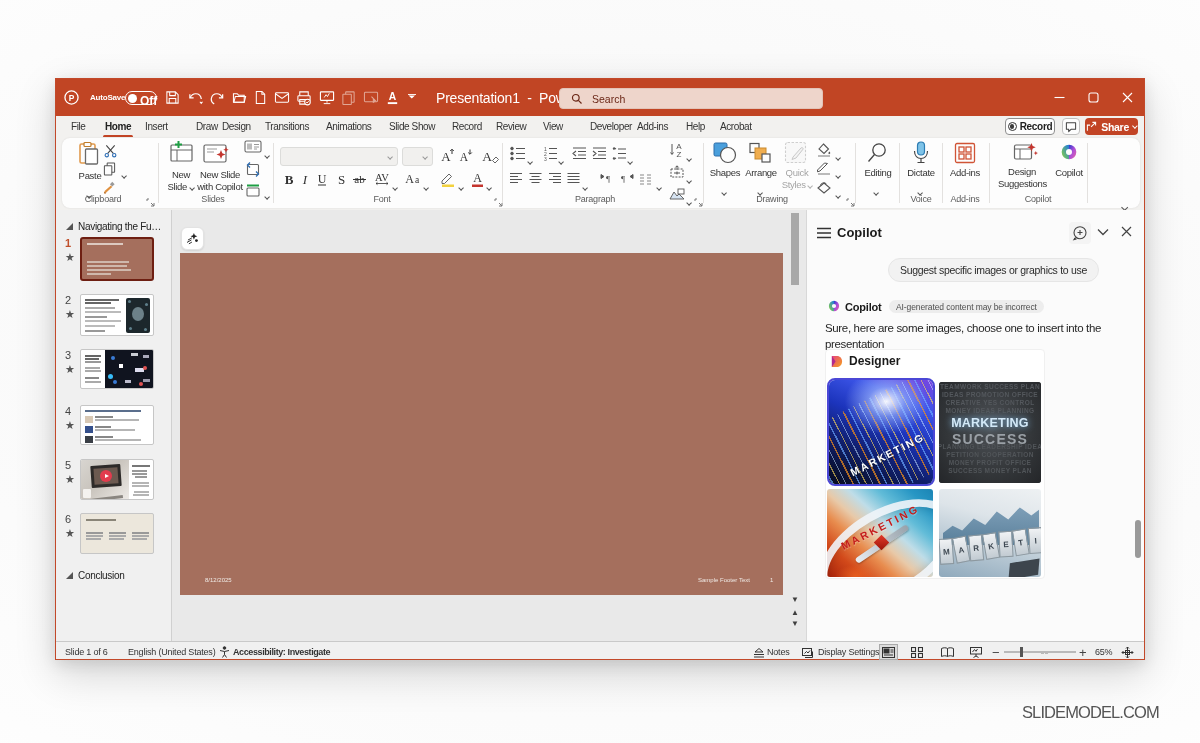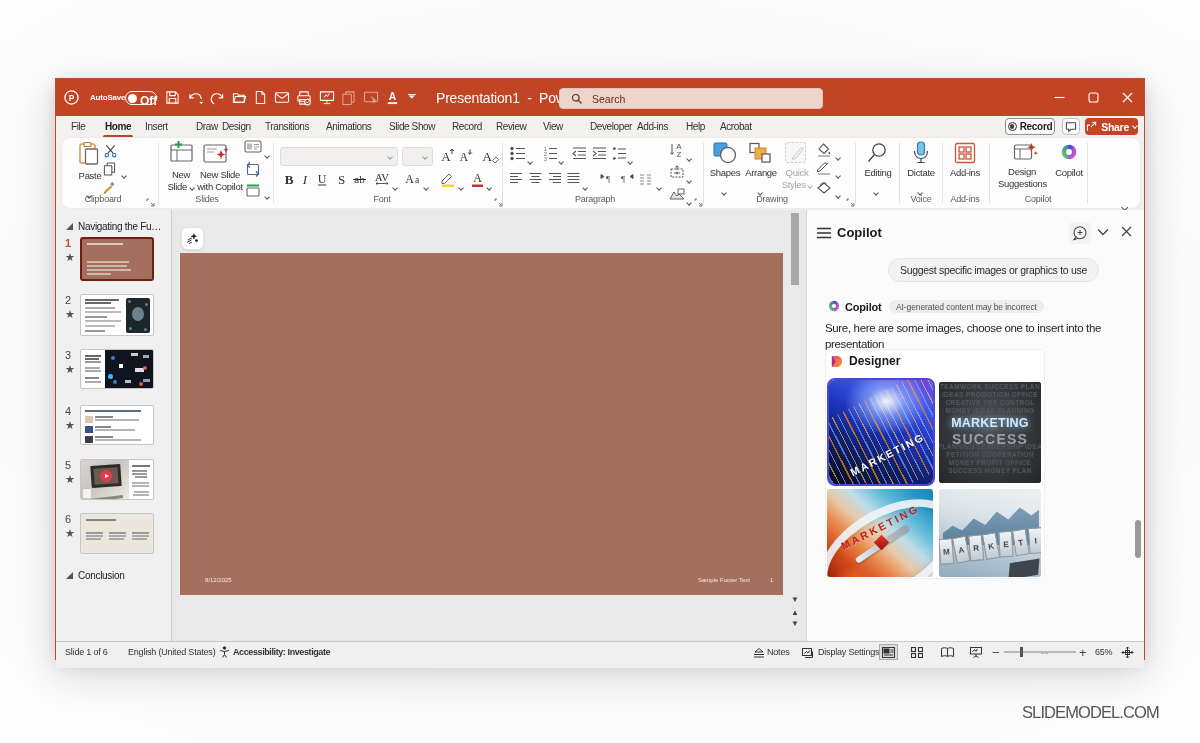--- a/index.html
+++ b/index.html
@@ -91,21 +91,21 @@
 .gimg { position:absolute; overflow:hidden; border-radius:3px; }
 #gi1 { left:1px; top:28px; width:108px; height:108px; border:2px solid #4b47d6; border-radius:8px; }
 #gi2 { left:113px; top:32px; width:102px; height:101px; }
 #gi3 { left:1px; top:139px; width:106px; height:88px; }
 #gi4 { left:113px; top:139px; width:102px; height:88px; }
 #msgbox { position:absolute; left:19px; top:368px; width:294px; height:38px; background:#fff;
   border:1px solid #ececec; border-radius:19px; box-shadow:0 2px 6px rgba(0,0,0,0.09);
   display:flex; align-items:center; }
 #cpscroll { position:absolute; left:328px; top:310px; width:6px; height:38px; background:#999; border-radius:3px; }
 
-#statusbar { position:absolute; left:0; top:562px; width:1088px; height:27px; background:#f0f0f0;
+#statusbar { position:absolute; left:0; top:562px; width:1088px; height:18px; background:#f0f0f0;
   border-top:1px solid #c9c9c9; font-size:9px; letter-spacing:-0.2px; color:#333; }
 .sitem { position:absolute; top:5px; }
 #watermark { position:absolute; left:1022px; top:703px; font-size:16.5px; color:#555; letter-spacing:-0.9px; }
 </style>
 </head>
 <body>
 <div id="stage">
   <div id="win">
     <div id="titlebar">
       <div class="tb" style="left:8px; top:11px;">
@@ -300,21 +300,21 @@
               <path d="M11 9.5l2.5 2.5-2.5 2.5" fill="none" stroke="#2f6fb6" stroke-width="1.3"></path>
             </svg>
           </div>
       <div class="ri" style="left:183px; top:45px;">
             <svg width="16" height="15" viewBox="0 0 16 15">
               <path d="M2 2.5h12" stroke="#1e9e44" stroke-width="2"></path>
               <rect x="2" y="5" width="12" height="8" rx="1" fill="#fff" stroke="#666" stroke-width="1.1"></rect>
             </svg>
           </div>
       <div style="position:absolute; left:203px; top:47px;"><span class="chevd"></span></div>
-      <div class="grp-label" style="left:115px; width:60px;text-align:center;">Slides</div>
+      <div class="grp-label" style="left:121px; width:60px;text-align:center;">Slides</div>
       <div class="vsep" style="left:211px;"></div>
 
       <div class="fontbox" style="left:218px; top:9px; width:118px;"></div>
       <div class="fontbox" style="left:340px; top:9px; width:31px;"></div>
       <div class="ri" style="left:379px; top:10px;">
             <svg width="16" height="15" viewBox="0 0 16 15">
               <text x="5" y="13" font-size="13" fill="#333" text-anchor="middle" font-family="Liberation Serif">A</text>
               <path d="M11 6V1.5M9.2 3L11 1.2 12.8 3" fill="none" stroke="#333" stroke-width="1"></path>
             </svg>
           </div>

